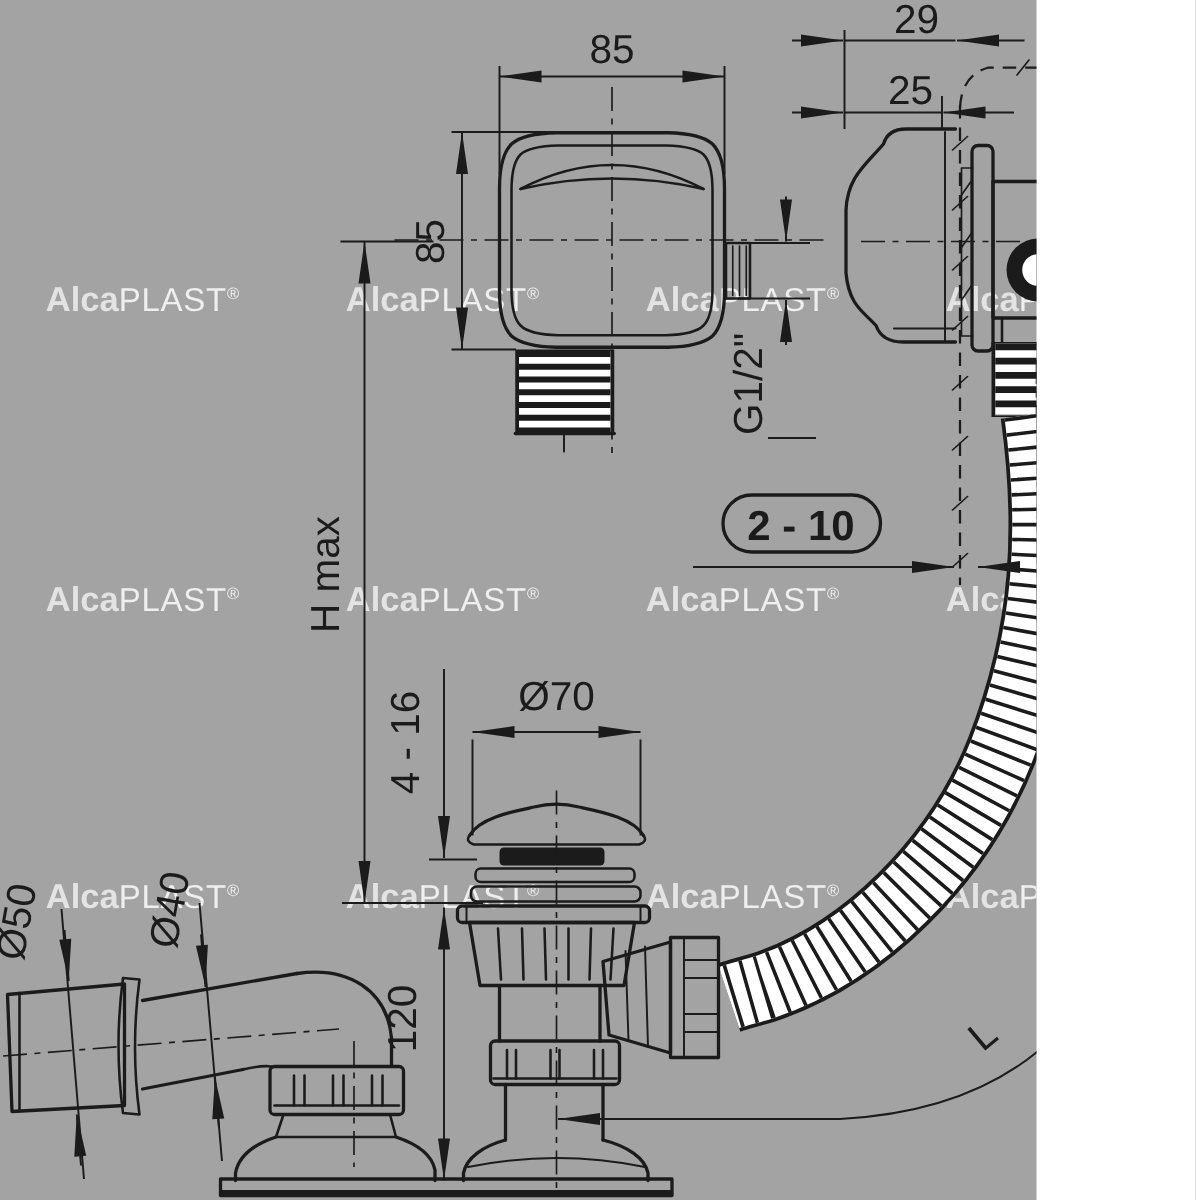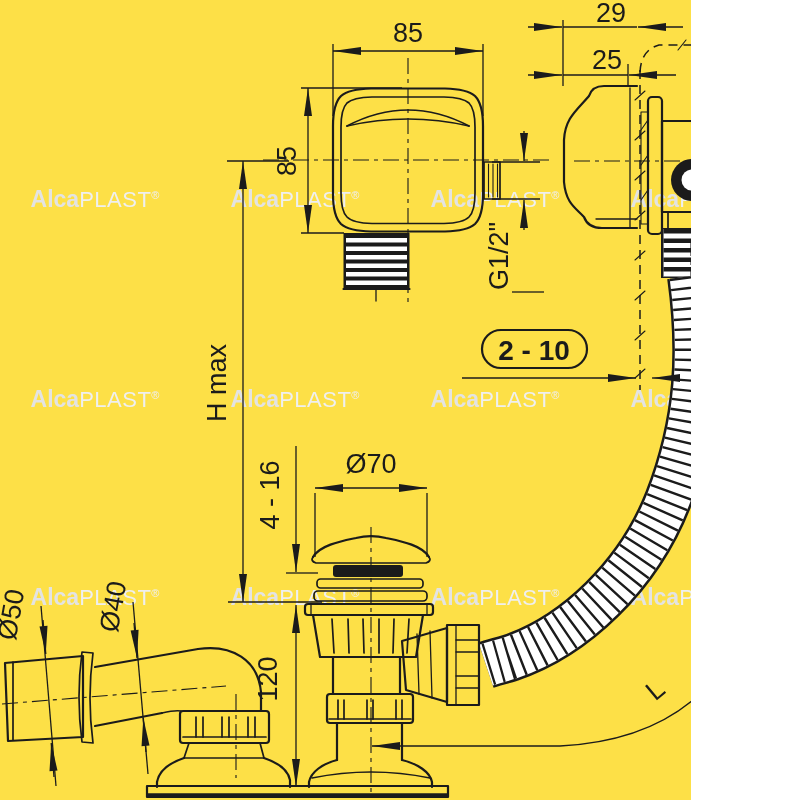--- a/index.html
+++ b/index.html
@@ -1,16 +1,16 @@
 <!DOCTYPE html>
 <html><head>
 <meta charset="utf-8">
 <style>
   html,body{margin:0;padding:0;background:#ffffff;}
-  .page{width:691px;height:800px;position:relative;overflow:hidden;background:#fde047;}
+  .page{width:691px;height:800px;position:relative;overflow:hidden;background:#a3a3a3;}
   svg{display:block;}
   .ln{fill:none;stroke:#1b1b1b;stroke-width:2.2;stroke-linecap:round;stroke-linejoin:round;}
   .md{stroke-width:1.7;}
   .tn{stroke-width:1.3;}
   .t1{stroke-width:1.1;}
   .cl{fill:none;stroke:#1b1b1b;stroke-width:1.1;stroke-dasharray:16 5 4 5;}
   .bw{fill:none;stroke:#1b1b1b;stroke-width:1.5;stroke-dasharray:9 6;}
   .dim{fill:none;stroke:#1b1b1b;stroke-width:1.3;}
   text{font-family:"Liberation Sans","DejaVu Sans",sans-serif;font-size:27px;fill:#1b1b1b;}
   .bold{font-weight:bold;font-size:28px;}

